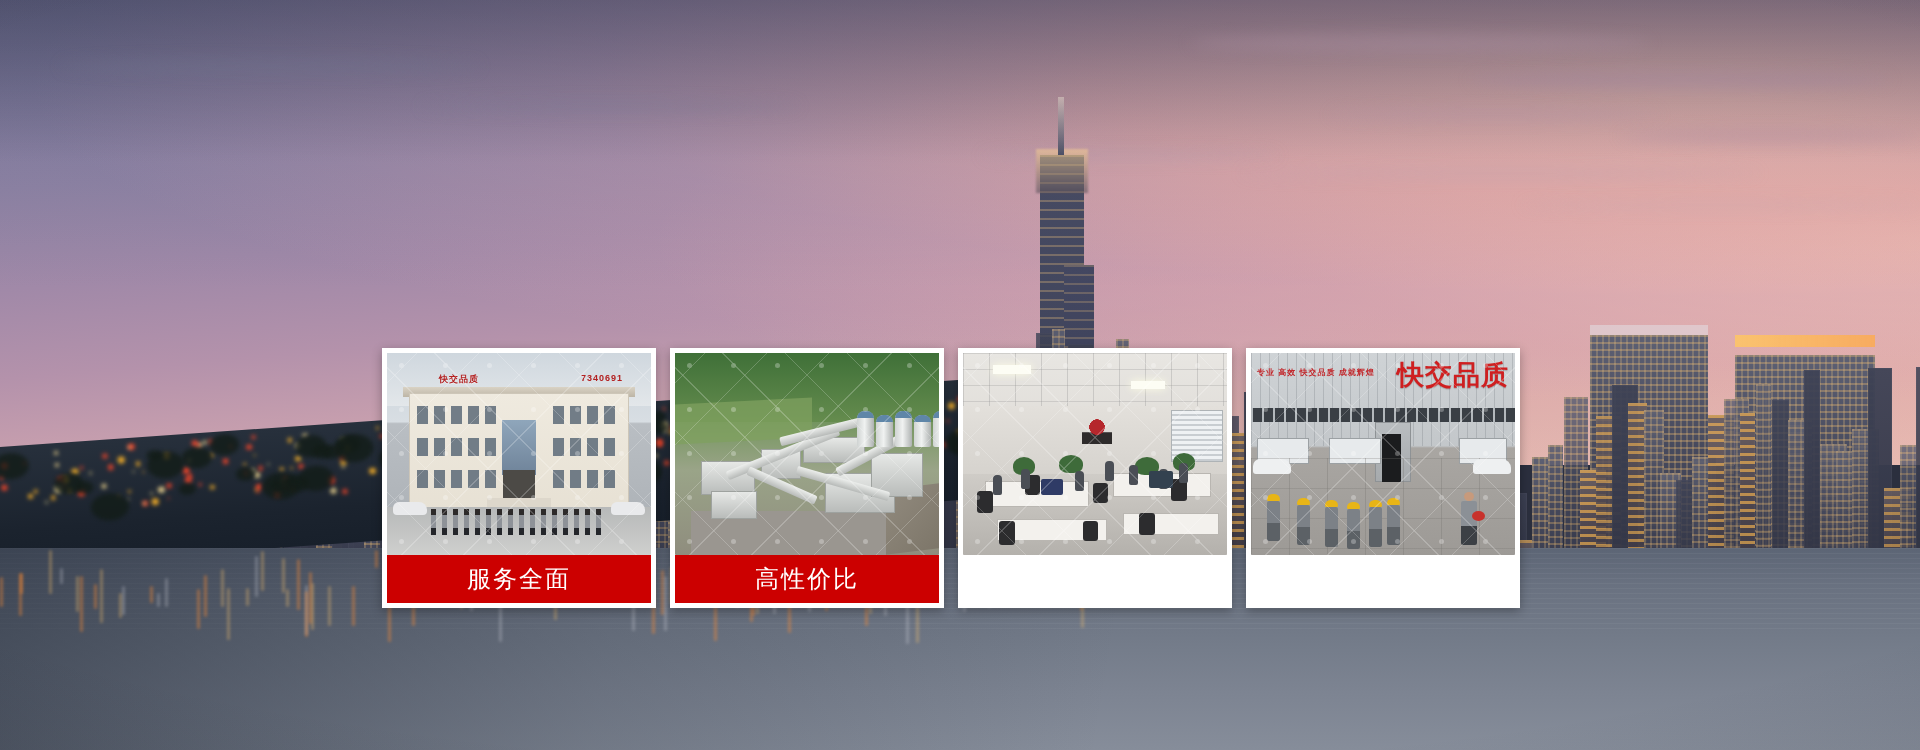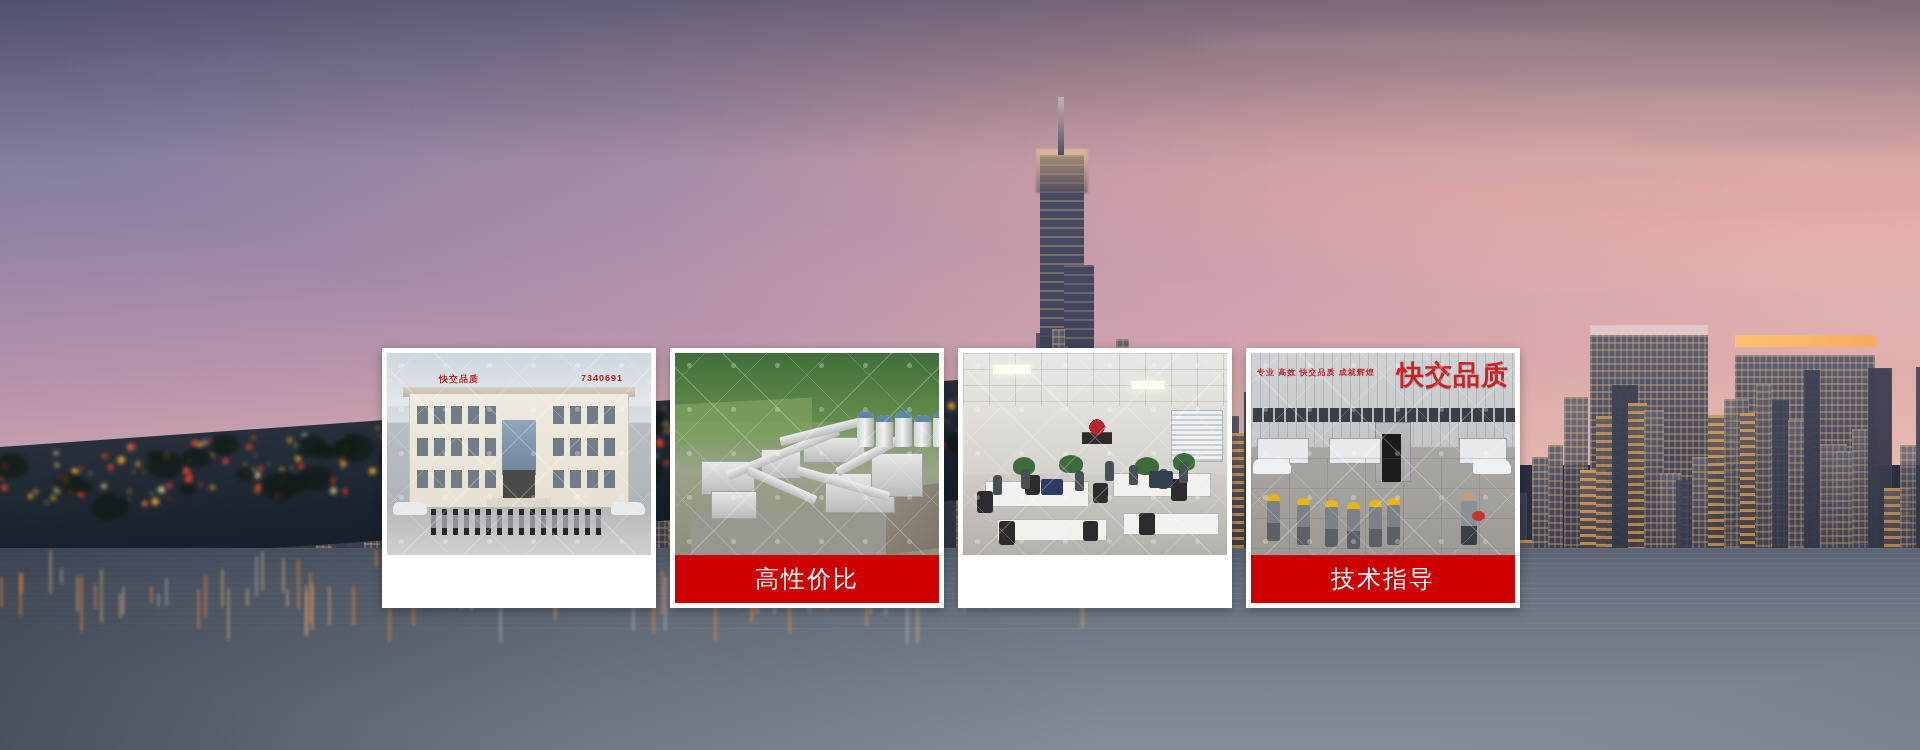--- a/index.html
+++ b/index.html
@@ -969,20 +969,21 @@
               <div class="wm-dot" style="left:188px;top:142px;"></div>
               <div class="wm-dot" style="left:232px;top:142px;"></div>
               <div class="wm-dot" style="left:12px;top:186px;"></div>
               <div class="wm-dot" style="left:56px;top:186px;"></div>
               <div class="wm-dot" style="left:100px;top:186px;"></div>
               <div class="wm-dot" style="left:144px;top:186px;"></div>
               <div class="wm-dot" style="left:188px;top:186px;"></div>
               <div class="wm-dot" style="left:232px;top:186px;"></div>
             </div>
         </div>
+        <div class="card-caption">服务全面</div>
         <div class="card-foot"></div>
       </div>
 
       <div class="card">
         <div class="card-photo">
           <div class="p2">
             <div class="p2-green1"></div>
             <div class="p2-green2"></div>
             <div class="p2-road"></div>
             <div class="p2-yard"></div>
@@ -1194,19 +1195,18 @@
               <div class="wm-dot" style="left:188px;top:142px;"></div>
               <div class="wm-dot" style="left:232px;top:142px;"></div>
               <div class="wm-dot" style="left:12px;top:186px;"></div>
               <div class="wm-dot" style="left:56px;top:186px;"></div>
               <div class="wm-dot" style="left:100px;top:186px;"></div>
               <div class="wm-dot" style="left:144px;top:186px;"></div>
               <div class="wm-dot" style="left:188px;top:186px;"></div>
               <div class="wm-dot" style="left:232px;top:186px;"></div>
             </div>
         </div>
-        <div class="card-caption">技术指导</div>
         <div class="card-foot"></div>
       </div>
 
     </div>
   </div>
 </div>
 
 </body></html>

